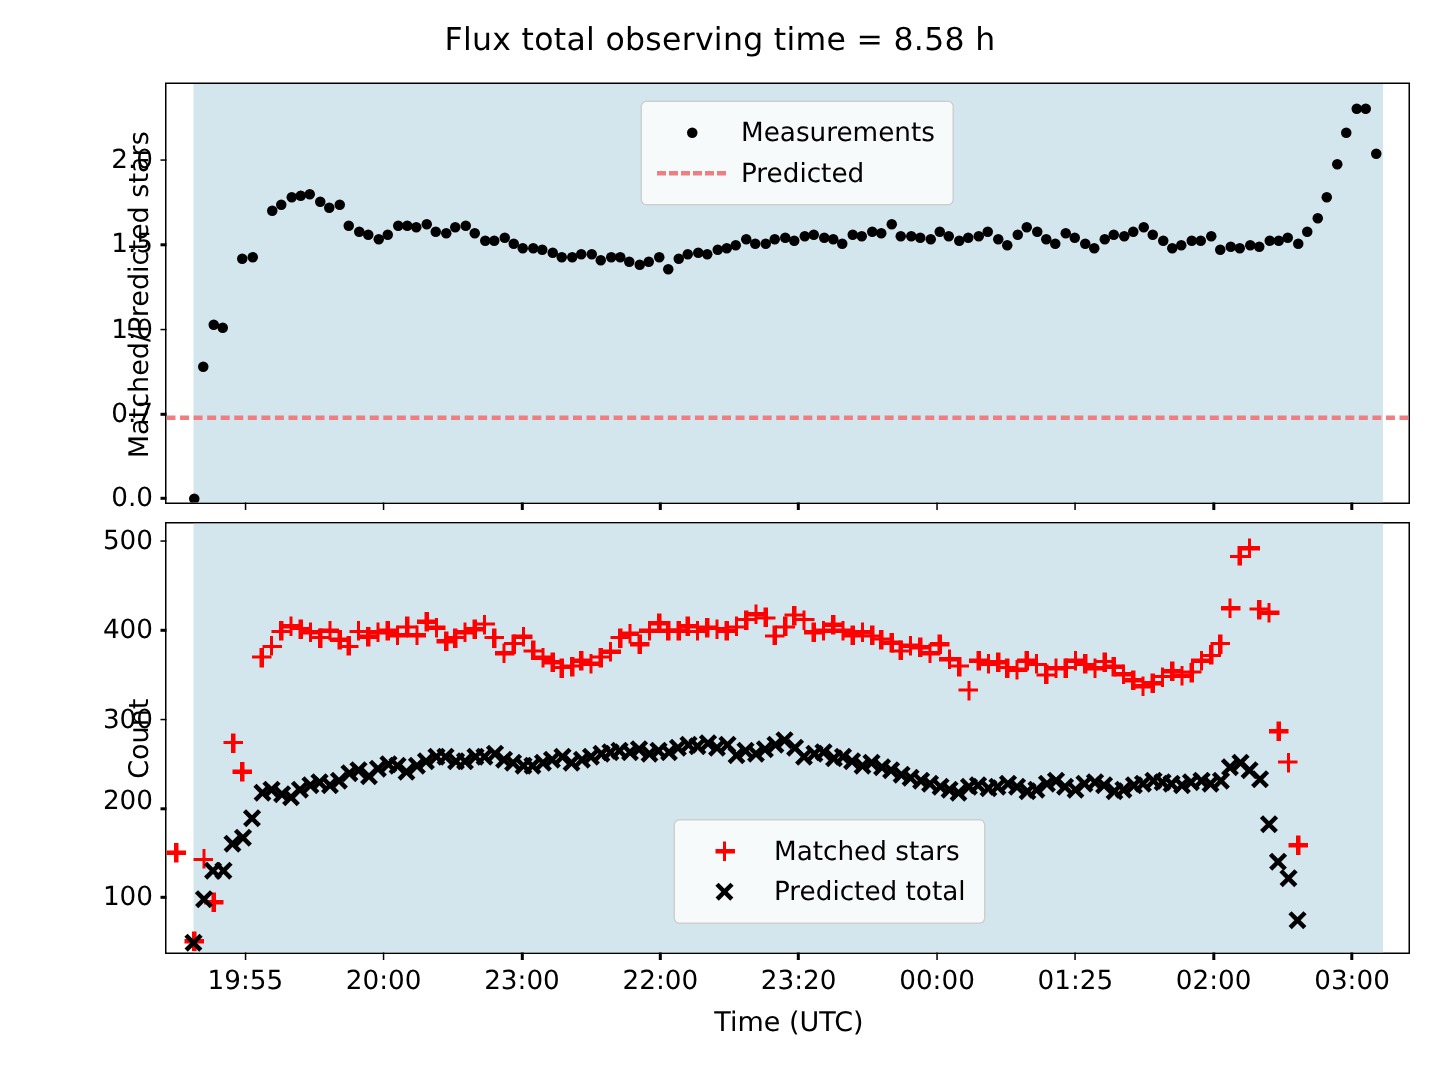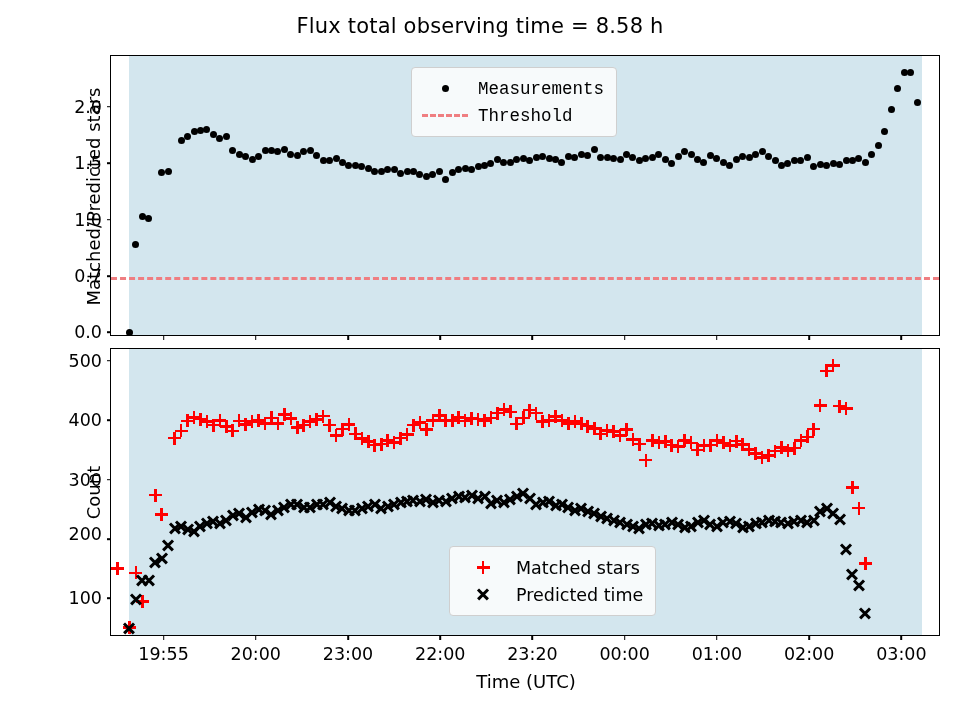--- a/index.html
+++ b/index.html
@@ -177,23 +177,22 @@
     position: absolute;
     background: #f7fafb;
     border: 1px solid #cfcfcf;
     border-radius: 4px;
     padding: 7px 12px 7px 10px;
     font-size: 17.5px;
     color: #000000;
     z-index: 5;
   }
   #legend-top {
-    left: 300px;
+    left: 316px;
     top: 11px;
-    font-family: Liberation Mono, monospace;
   }
   #legend-bottom {
     left: 338px;
     top: 197px;
   }
   .legend-row {
     display: flex;
     align-items: center;
     height: 27px;
   }
@@ -415,21 +414,21 @@
       <div class="legend-row">
         <span class="legend-key">
             <span class="k-dot"></span>
           </span>
         <span class="legend-label">Measurements</span>
       </div>
       <div class="legend-row">
         <span class="legend-key">
             <span class="k-dash"></span>
           </span>
-        <span class="legend-label">Threshold</span>
+        <span class="legend-label">Predicted</span>
       </div>
     </div>
   </div>
 
   <div class="axes" id="axes-bottom">
     <div class="axes-inner" id="inner-bottom">
         <div class="shade" style="left: 18.4444px; width: 792.189px; background: rgb(211, 230, 238);"></div>
         <div class="pt-plus" style="left: 6.45556px; top: 219.711px; color: rgb(255, 0, 0);"></div>
         <div class="pt-plus" style="left: 18.4444px; top: 278.499px; color: rgb(255, 0, 0);"></div>
         <div class="pt-plus" style="left: 24.9px; top: 223.868px; color: rgb(255, 0, 0);"></div>
@@ -678,37 +677,37 @@
         <div class="xtick-label" style="left: 144.789px;">20:00</div>
         <div class="xtick-mark" style="left: 237.011px;"></div>
         <div class="xtick-label" style="left: 237.011px;">23:00</div>
         <div class="xtick-mark" style="left: 329.233px;"></div>
         <div class="xtick-label" style="left: 329.233px;">22:00</div>
         <div class="xtick-mark" style="left: 421.456px;"></div>
         <div class="xtick-label" style="left: 421.456px;">23:20</div>
         <div class="xtick-mark" style="left: 513.678px;"></div>
         <div class="xtick-label" style="left: 513.678px;">00:00</div>
         <div class="xtick-mark" style="left: 605.9px;"></div>
-        <div class="xtick-label" style="left: 605.9px;">01:00</div>
+        <div class="xtick-label" style="left: 605.9px;">01:25</div>
         <div class="xtick-mark" style="left: 698.122px;"></div>
         <div class="xtick-label" style="left: 698.122px;">02:00</div>
         <div class="xtick-mark" style="left: 790.344px;"></div>
         <div class="xtick-label" style="left: 790.344px;">03:00</div>
       </div>
     <div id="xlabel">Time (UTC)</div>
 
     <div class="legend" id="legend-bottom">
       <div class="legend-row">
         <span class="legend-key">
             <span class="k-plus"></span>
           </span>
         <span class="legend-label">Matched stars</span>
       </div>
       <div class="legend-row">
         <span class="legend-key">
             <span class="k-cross"></span>
           </span>
-        <span class="legend-label">Predicted time</span>
+        <span class="legend-label">Predicted total</span>
       </div>
     </div>
   </div>
 
 </div>
 
 </body></html>

